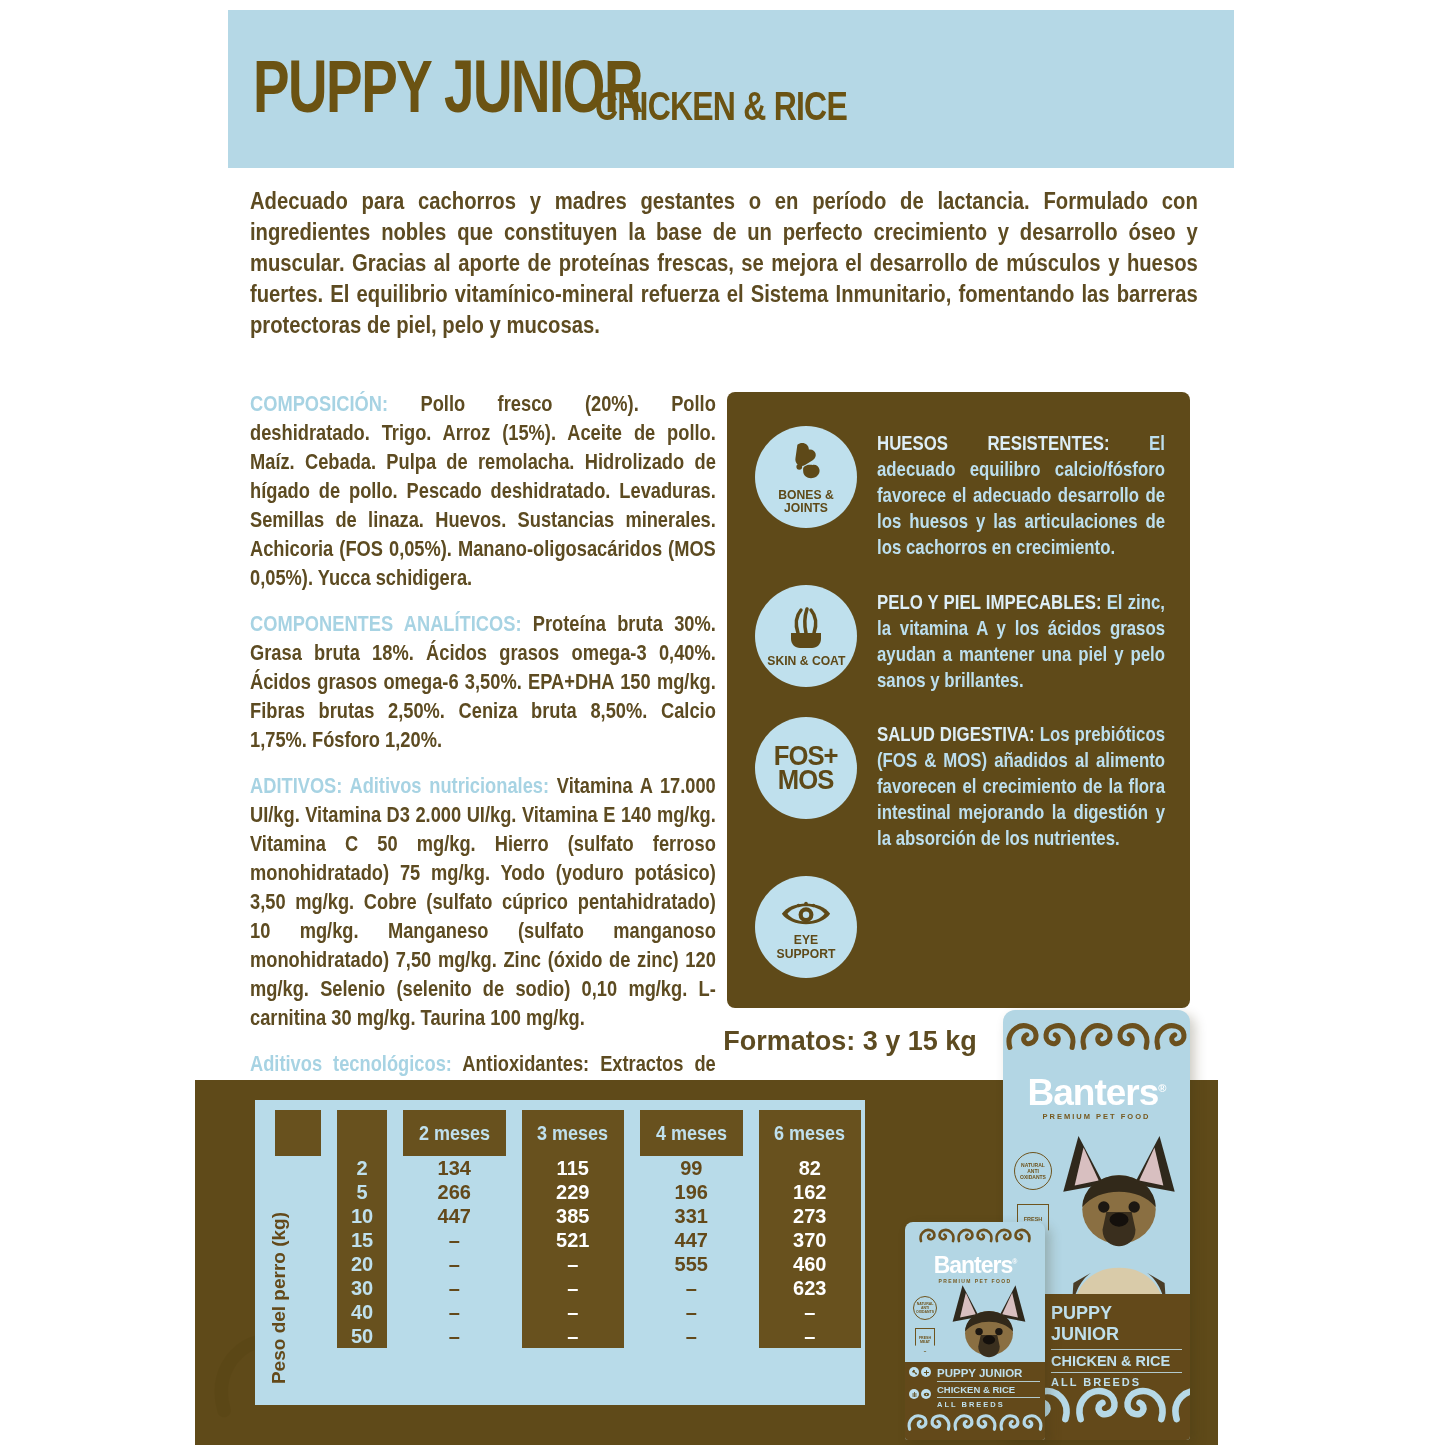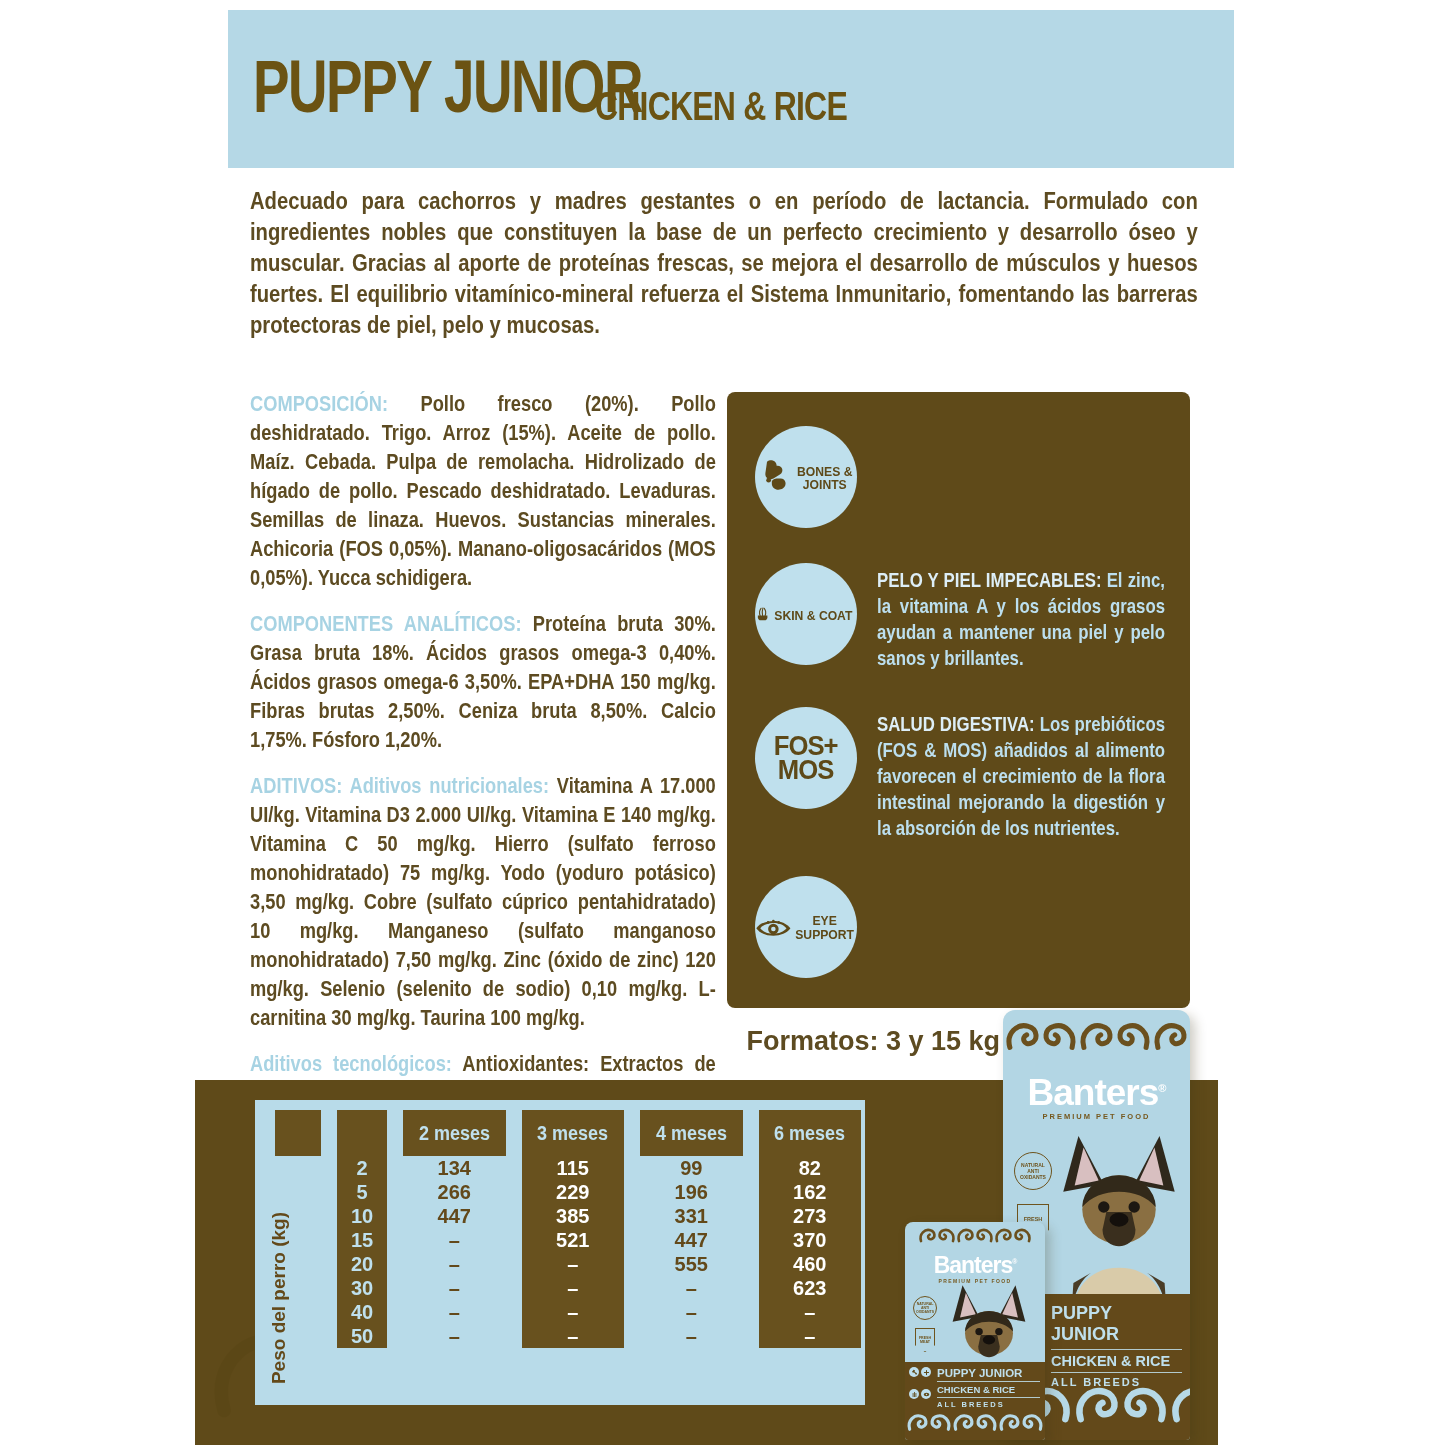--- a/index.html
+++ b/index.html
@@ -21,32 +21,32 @@
   .leftcol{width:548px;transform:scaleX(.85);font-size:21.5px;line-height:29px;font-weight:bold;
            text-align:justify;color:#5d4b21;}
   .leftcol p{margin:0 0 17px 0;}
   .sec-label{color:#a7d3e3;}
   
   .benefits{position:absolute;left:727px;top:392px;width:463px;height:616px;background:#5f4a19;
             border-radius:8px;box-sizing:border-box;padding:34px 26px 30px 28px;
             display:flex;flex-direction:column;justify-content:space-between;}
   .benefit{display:flex;gap:20px;align-items:flex-start;}
   .bcircle{flex:0 0 102px;width:102px;height:102px;border-radius:50%;background:#bfe0ed;
-           display:flex;flex-direction:row;align-items:center;justify-content:center;padding:0;box-sizing:border-box;}
+           display:flex;flex-direction:column;align-items:center;justify-content:center;padding:0;box-sizing:border-box;}
   .bcircle .blabel{font-size:13.5px;font-weight:bold;color:#5e4918;text-align:center;line-height:13.5px;
            width:76px;transform:scaleX(.9);margin-top:2px;}
   .bcircle .blabel.nowrap{white-space:nowrap;width:auto;}
   .fosmos{font-size:27px;line-height:24px;font-weight:bold;color:#5e4918;letter-spacing:-1px;
           transform:scaleX(.95);text-align:center;}
   .btext-wrap{width:288px;margin-top:4px;}
   .btext{width:360px;transform:scaleX(.8);font-size:21px;line-height:26px;text-align:justify;
          color:#bcdfee;font-weight:bold;}
   .btext b{color:#ddeef7;}
   
-  .formats{position:absolute;left:700px;top:1026px;width:300px;text-align:right;
+  .formats{position:absolute;left:700px;top:1026px;width:300px;text-align:center;
            font-size:27px;font-weight:bold;color:#5d4b21;}
   
   .bottom-box{position:absolute;left:195px;top:1080px;width:1023px;height:365px;background:#5f4a19;}
   .deco-curl{position:absolute;color:#52400f;opacity:.25;}
   .table-panel{position:absolute;left:60px;top:20px;width:610px;height:305px;background:#b8dbe9;
                box-sizing:border-box;padding-top:10px;}
   .t-title{height:40px;display:flex;align-items:center;justify-content:center;}
   .t-title span{font-size:26px;font-weight:bold;color:#6b5313;transform:scaleX(.9);white-space:nowrap;}
   .t-grid{display:flex;margin:0 4px;}
   .tcol{display:flex;flex-direction:column;margin-left:16px;}
@@ -149,20 +149,23 @@
       <div class="bcircle">
         <svg width="46" height="46" viewBox="0 0 48 48">
           <g fill="#5e4918">
             <path d="M15 5c5-4 12-1 12 5 7-1 10 7 4 11l-8 5c-5 3-11-1-10-7l1-7z"></path>
             <path d="M31 26c7-1 10 8 4 12-6 4-14 1-14-6v-2c0-3 5-5 10-4z"></path>
             <circle cx="17" cy="28" r="3"></circle>
           </g>
         </svg>
         <div class="blabel">BONES &amp; JOINTS</div>
       </div>
+      <div class="btext-wrap">
+          <div class="btext shrink"><b>HUESOS RESISTENTES:</b> <span>El adecuado equilibro calcio/fósforo favorece el adecuado desarrollo de los huesos y las articulaciones de los cachorros en crecimiento.</span></div>
+        </div>
     </div>
 
     <div class="benefit">
       <div class="bcircle">
         <svg width="48" height="48" viewBox="0 0 48 48">
           <path d="M9 29h30v6c0 5-4 9-9 9H18c-5 0-9-4-9-9z" fill="#5e4918"></path>
           <g fill="none" stroke="#5e4918" stroke-width="3.5" stroke-linecap="round">
             <path d="M16 29C13 20 14 12 19 6"></path>
             <path d="M24 29C22 20 23 11 25 5"></path>
             <path d="M32 29C35 20 34 12 29 6"></path>

